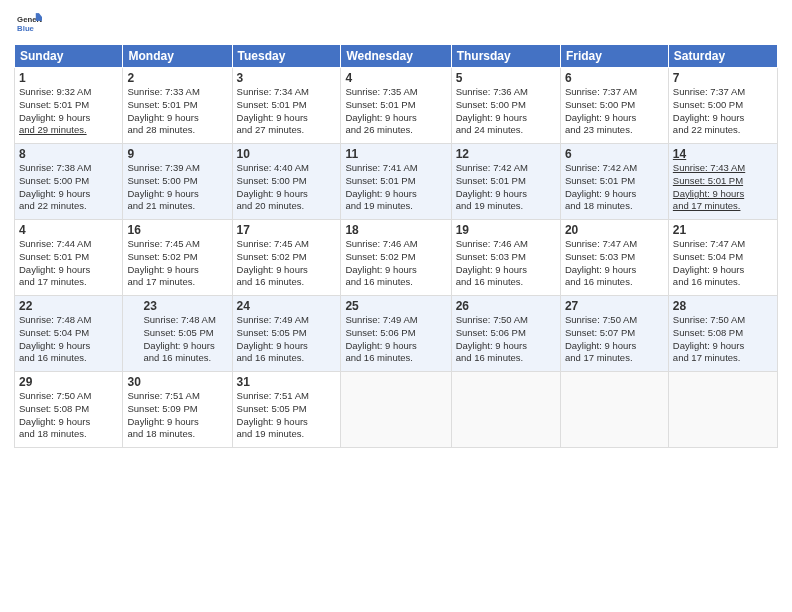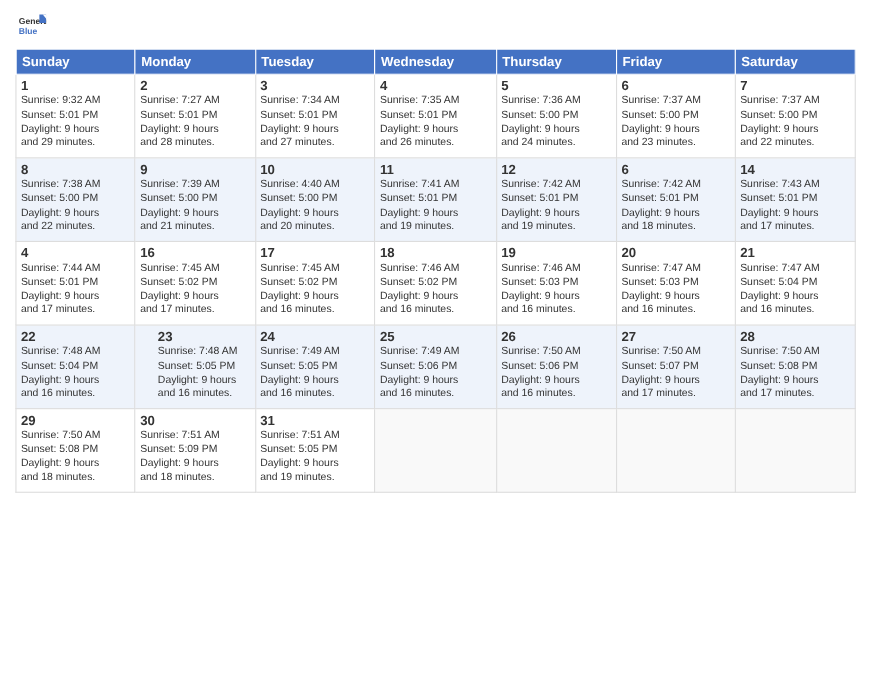--- a/index.html
+++ b/index.html
@@ -111,25 +111,25 @@
           <th>Saturday</th>
         </tr>
     </thead>
     <tbody id="calendar-body">
         <tr>
           <td>
             <span class="day-num">1</span>
             <span style="display: block; line-height: 1.35;">Sunrise: 9:32 AM</span>
             <span style="display: block; line-height: 1.35;">Sunset: 5:01 PM</span>
             <span style="display: block; line-height: 1.35;">Daylight: 9 hours</span>
-            <span style="display: block; line-height: 1.35;">and 29 minutes.</span>
+            <span style="display: block; line-height: 1.35; text-decoration: underline;">and 29 minutes.</span>
           </td>
           <td>
             <span class="day-num">2</span>
-            <span style="display: block; line-height: 1.35;">Sunrise: 7:27 AM</span>
+            <span style="display: block; line-height: 1.35;">Sunrise: 7:33 AM</span>
             <span style="display: block; line-height: 1.35;">Sunset: 5:01 PM</span>
             <span style="display: block; line-height: 1.35;">Daylight: 9 hours</span>
             <span style="display: block; line-height: 1.35;">and 28 minutes.</span>
           </td>
           <td>
             <span class="day-num">3</span>
             <span style="display: block; line-height: 1.35;">Sunrise: 7:34 AM</span>
             <span style="display: block; line-height: 1.35;">Sunset: 5:01 PM</span>
             <span style="display: block; line-height: 1.35;">Daylight: 9 hours</span>
             <span style="display: block; line-height: 1.35;">and 27 minutes.</span>
@@ -199,21 +199,21 @@
             <span style="display: block; line-height: 1.35;">Daylight: 9 hours</span>
             <span style="display: block; line-height: 1.35;">and 19 minutes.</span>
           </td>
           <td style="background: rgb(238, 243, 251);">
             <span class="day-num">6</span>
             <span style="display: block; line-height: 1.35;">Sunrise: 7:42 AM</span>
             <span style="display: block; line-height: 1.35;">Sunset: 5:01 PM</span>
             <span style="display: block; line-height: 1.35;">Daylight: 9 hours</span>
             <span style="display: block; line-height: 1.35;">and 18 minutes.</span>
           </td>
-          <td style="background: rgb(238, 243, 251);">
+          <td style="background: rgb(238, 243, 251); text-decoration: underline;">
             <span class="day-num">14</span>
             <span style="display: block; line-height: 1.35;">Sunrise: 7:43 AM</span>
             <span style="display: block; line-height: 1.35;">Sunset: 5:01 PM</span>
             <span style="display: block; line-height: 1.35;">Daylight: 9 hours</span>
             <span style="display: block; line-height: 1.35;">and 17 minutes.</span>
           </td>
         </tr>
         <tr>
           <td>
             <span class="day-num">4</span>

